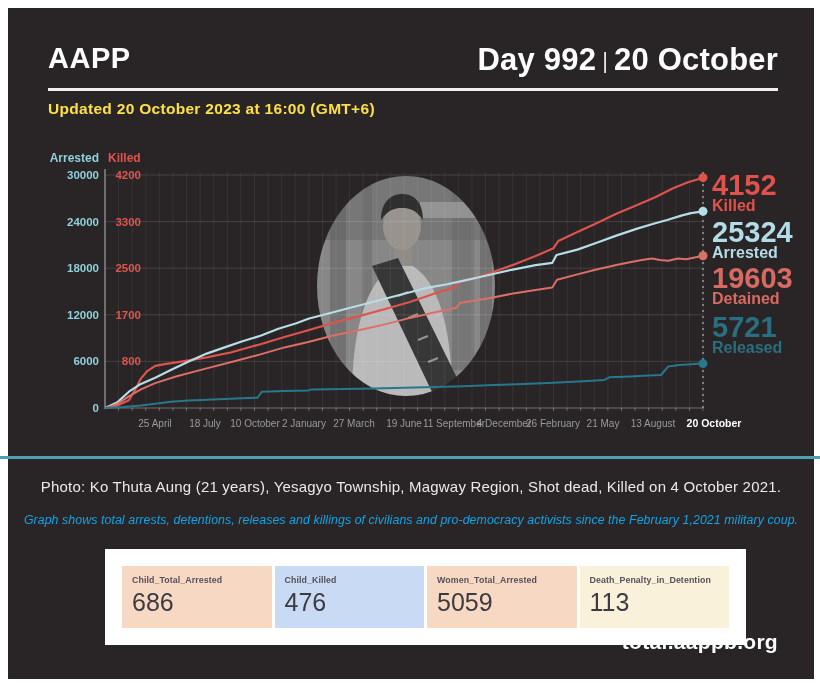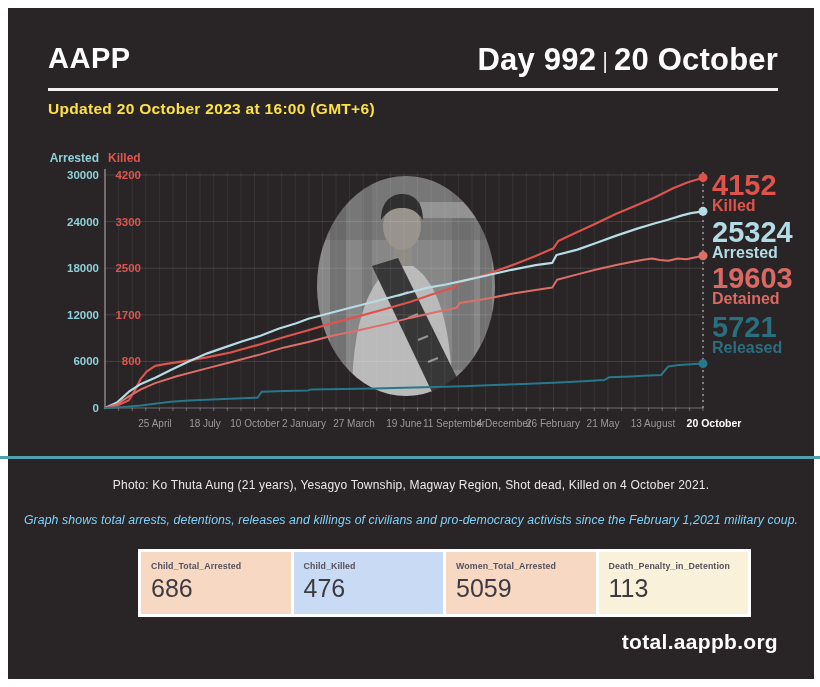--- a/index.html
+++ b/index.html
@@ -10,26 +10,26 @@
   .brand{position:absolute;left:40px;top:34px;color:#fff;font-size:29px;font-weight:800;letter-spacing:.5px;}
   .day-title{position:absolute;right:36px;top:34px;color:#fff;font-size:31px;font-weight:800;letter-spacing:.2px;white-space:nowrap;}
   .day-title .sep{font-weight:400;font-size:22px;vertical-align:2px;padding:0 6px;color:#e8e8e8;}
   .rule{position:absolute;left:40px;right:36px;top:80px;height:2.5px;background:#f2f0ee;}
   .updated{position:absolute;left:40px;top:92px;color:#fde047;font-family:Liberation Sans, sans-serif;
     font-weight:700;font-size:15.5px;letter-spacing:.3px;}
   
   #chart{position:absolute;left:-8px;top:142px;width:820px;height:310px;}
   .teal-divider{position:absolute;left:0;right:0;top:456px;height:3px;background:#4f9fae;z-index:5;}
   
-  .caption{position:absolute;left:0;right:0;top:470px;text-align:center;color:#eae8e8;font-size:12px;letter-spacing:.2px;}
-  .note{position:absolute;left:0;right:0;top:505px;text-align:center;color:#7dd3fc;font-size:12.3px;
+  .caption{position:absolute;left:0;right:0;top:470px;text-align:center;color:#eae8e8;font-size:15px;letter-spacing:.2px;}
+  .note{position:absolute;left:0;right:0;top:505px;text-align:center;color:#0ea5e9;font-size:12.3px;
     font-style:italic;letter-spacing:.1px;}
   
   .stats{position:absolute;left:97px;top:541px;width:607px;height:62px;background:#ffffff;
-    display:flex;gap:3px;padding:3px;box-sizing:content-box;margin-left:33px;}
+    display:flex;gap:3px;padding:17px;box-sizing:content-box;}
   .stat-card{flex:1 1 0;position:relative;}
   .stat-label{position:absolute;left:10px;top:9px;font-size:8.8px;font-weight:700;color:#55515c;letter-spacing:.1px;}
   .stat-value{position:absolute;left:10px;top:22px;font-size:25px;font-weight:500;color:#3c3b42;}
   
   .thanks{position:absolute;left:40px;top:630px;color:#4fc3d6;font-family:"Liberation Serif",serif;
     font-weight:700;font-size:15.5px;letter-spacing:.2px;}
   .site{position:absolute;right:36px;top:622px;color:#ffffff;font-size:21px;font-weight:800;letter-spacing:.3px;}
   
   text{font-family:"Liberation Sans",sans-serif;}
   .axhead{font-size:12px;font-weight:700;}

